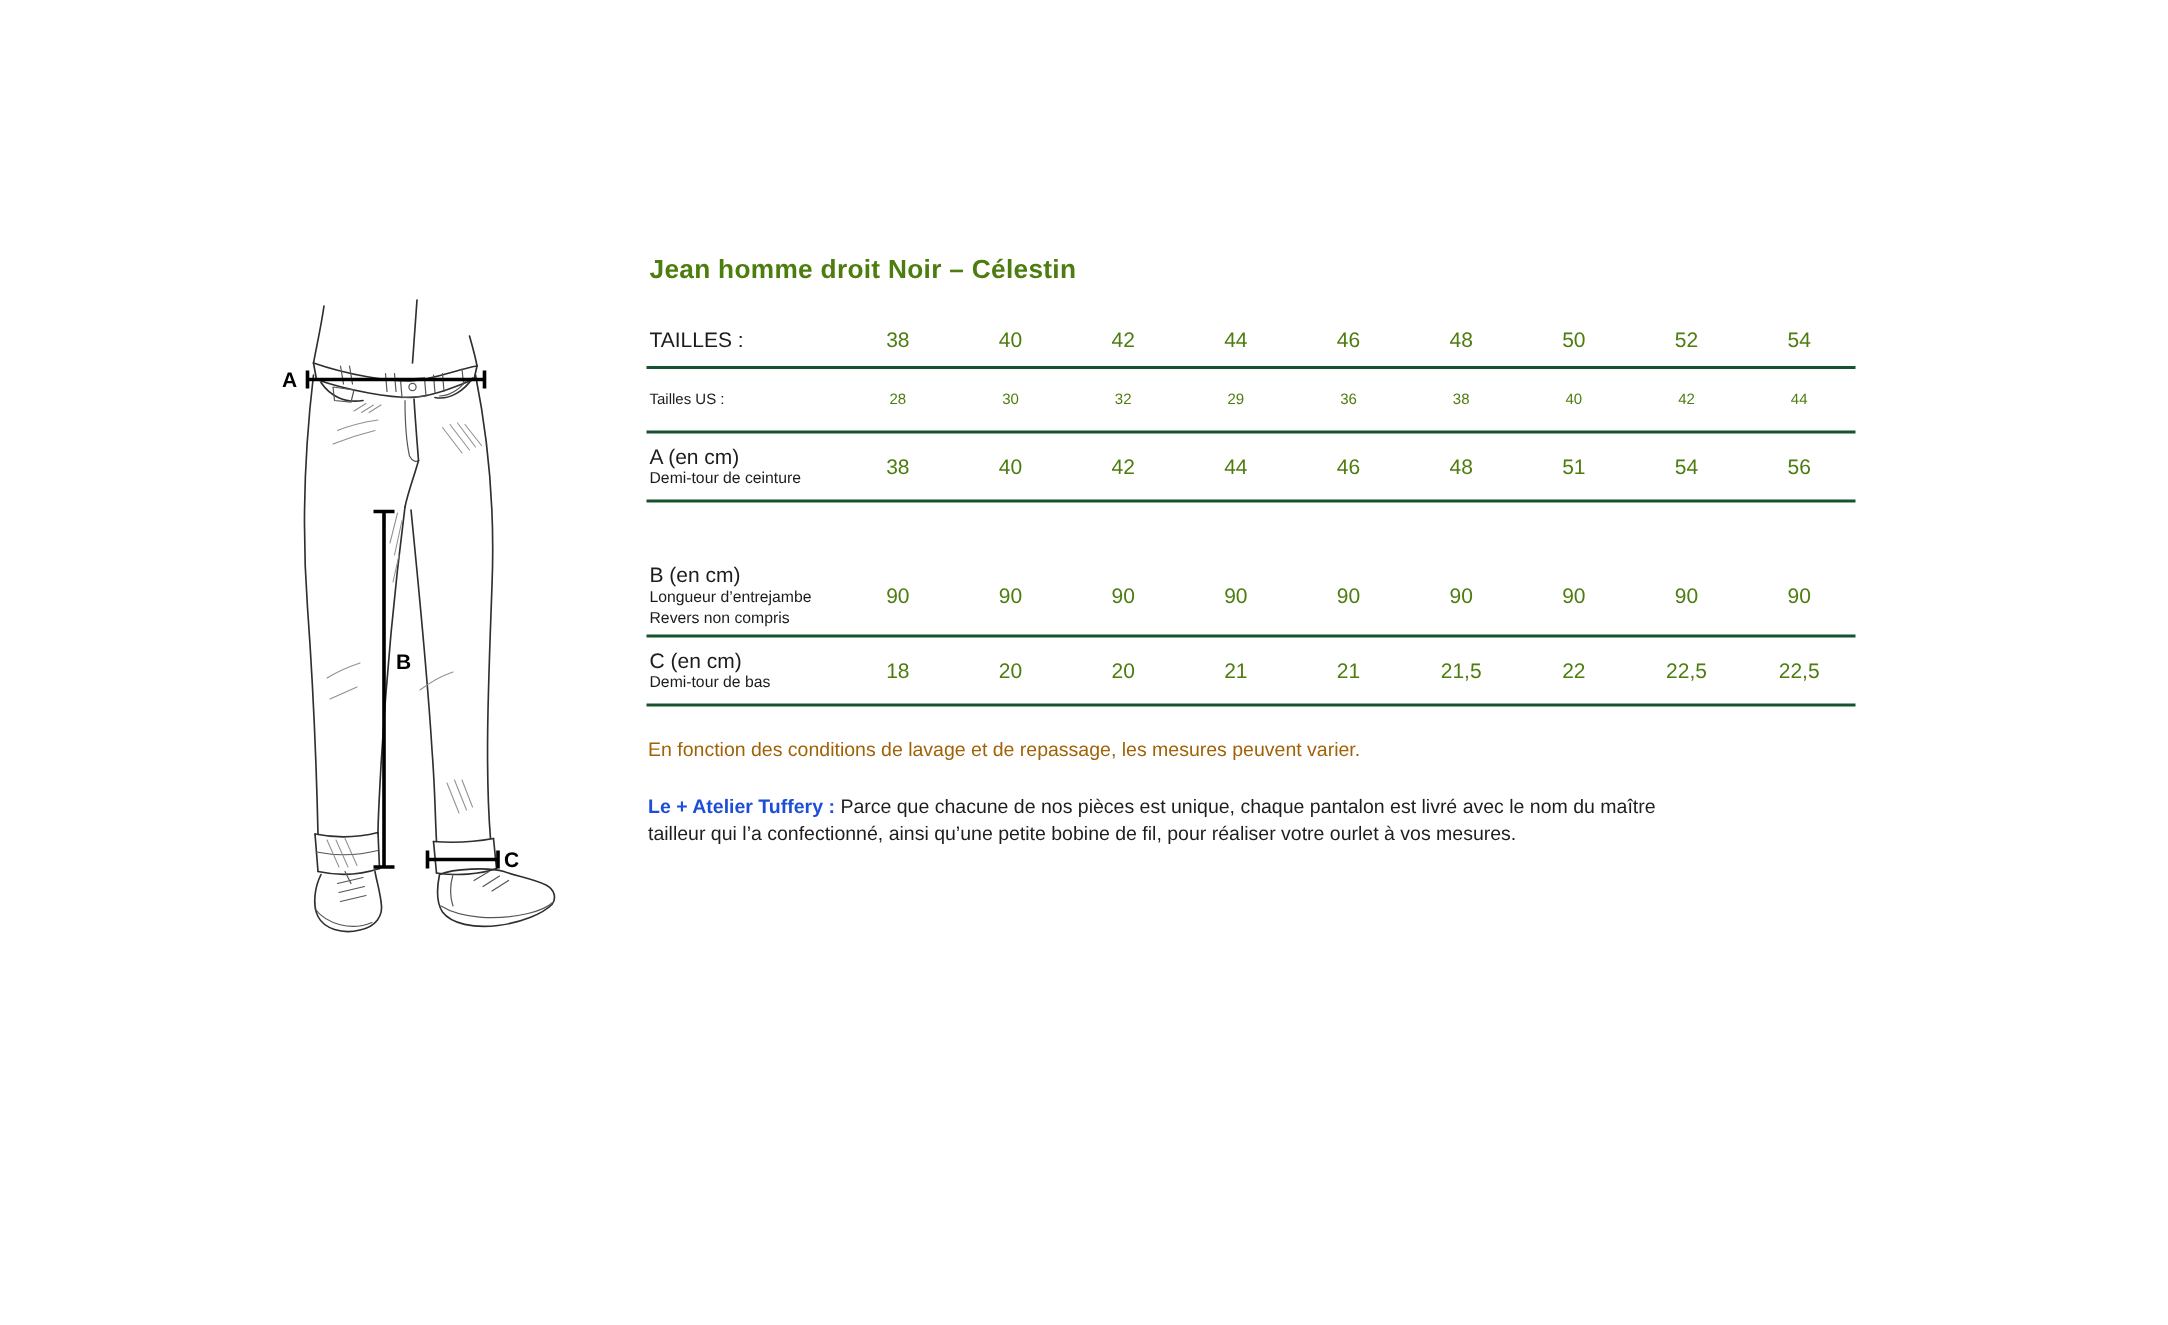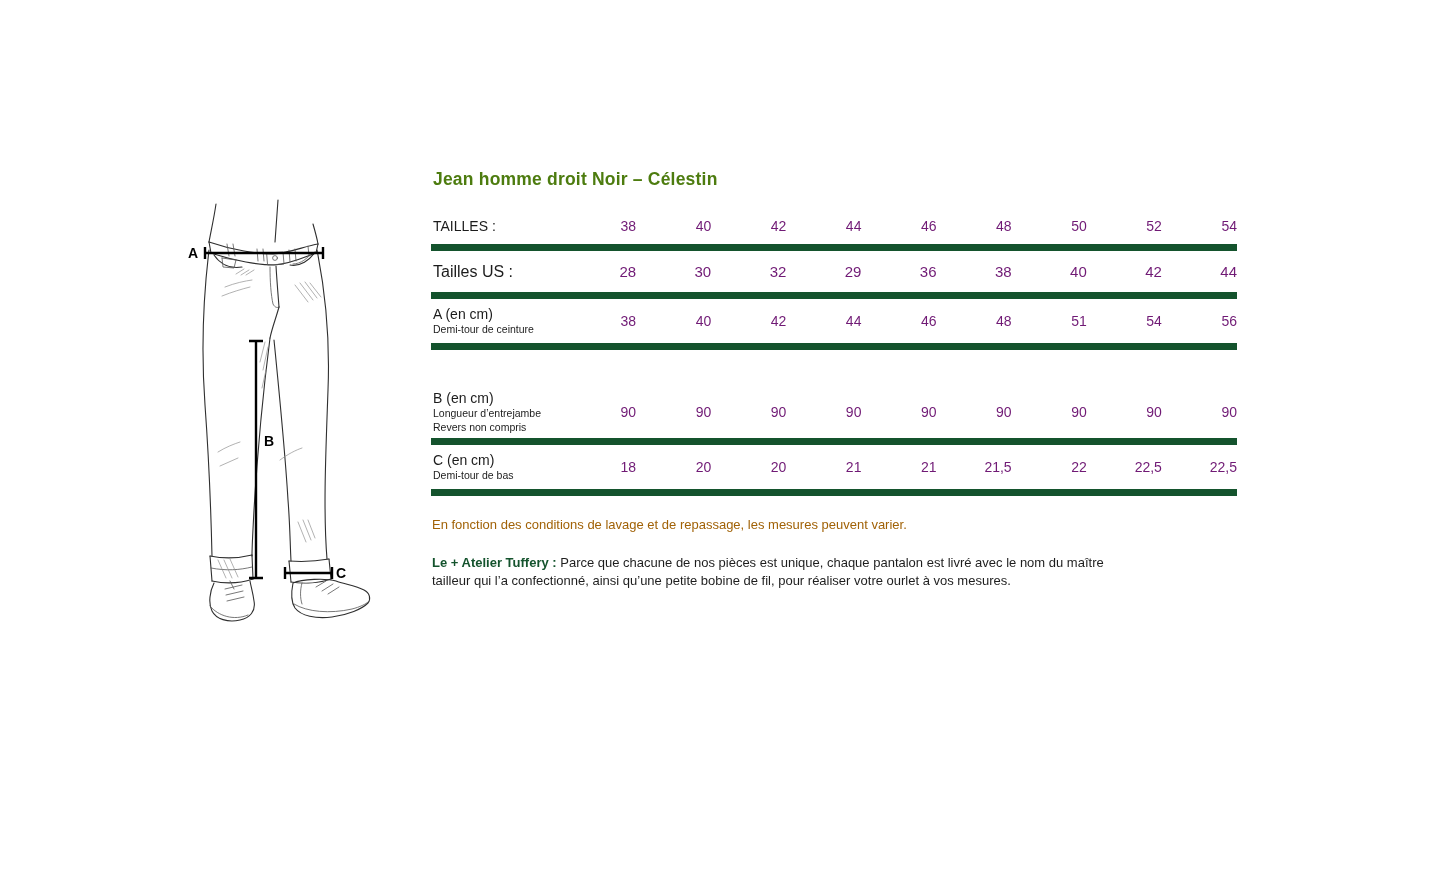--- a/index.html
+++ b/index.html
@@ -14,36 +14,36 @@
   .hatch{fill:none;stroke:#909090;stroke-width:0.7;stroke-linecap:round;}
   .measure{fill:none;stroke:#000000;stroke-width:2.4;stroke-linecap:butt;}
   .measure-label{font-family:"Liberation Sans",sans-serif;font-size:14px;font-weight:bold;fill:#000;}
   
   .content{position:absolute;left:431px;top:169px;width:806px;}
   .title{font-size:17.5px;font-weight:bold;line-height:21px;margin:0 0 17px 2px;letter-spacing:.2px;color:#4d7c0f;}
   .subtitle{font-size:13px;margin:0 0 17px 1px;color:#222;}
   .subtitle b{color:#161616;}
   
   .size-table{width:806px;}
-  .row{display:grid;grid-template-columns:130px repeat(9,1fr);align-items:center;border-bottom:7px solid #14532d;}
+  .row{display:grid;grid-template-columns:130px repeat(9,1fr);align-items:center;border-bottom:2px solid #14532d;}
   .r1{height:37px;}
   .r2{height:41px;}
   .r3{height:44px;}
   .r4{height:52px;margin-top:36px;}
   .r5{height:44px;}
   .label-cell{padding-left:2px;}
   .main-label{font-size:14px;color:#1c1c1c;}
-  .r2 .main-label{font-size:16px;}
+  .r2 .main-label{font-size:10px;}
   .sub-label{font-size:10.5px;color:#1c1c1c;margin-top:1px;line-height:1.28;}
-  .val{text-align:right;font-size:14px;color:#701a75;}
-  .r2 .val{font-size:15px;}
+  .val{text-align:center;font-size:14px;color:#4d7c0f;}
+  .r2 .val{font-size:10px;}
   
   .note{font-size:13px;margin:21px 0 0 1px;color:#a16207;}
   .note2{font-size:13px;margin:22px 0 0 1px;width:708px;line-height:1.38;color:#1e1e1e;}
-  .note2 b{color:#14532d;text-align:center;}
+  .note2 b{color:#1d4ed8;text-align:center;}
 </style>
 </head>
 <body>
 
 <div class="canvas">
 
   <svg class="jeans-svg" viewBox="0 0 300 450" aria-hidden="true">
 
     <path class="sketch" d="M86 14 C84 28 81 41 79 52"></path>
     <path class="sketch" d="M148 10 C147 24 146 38 145 52"></path>

